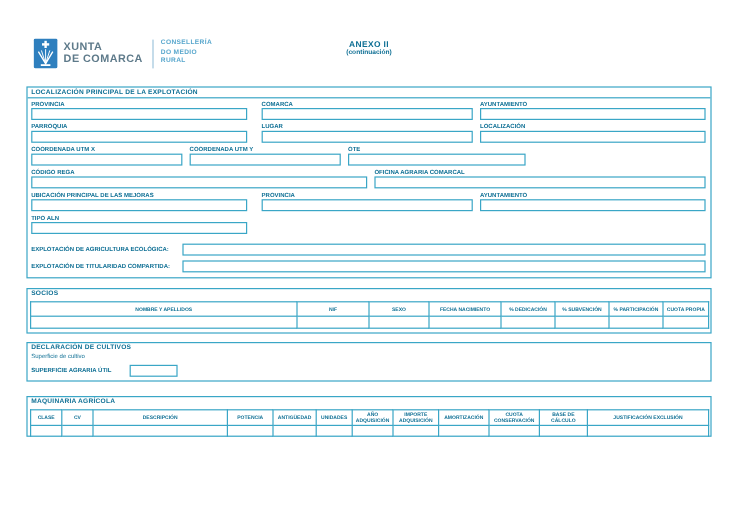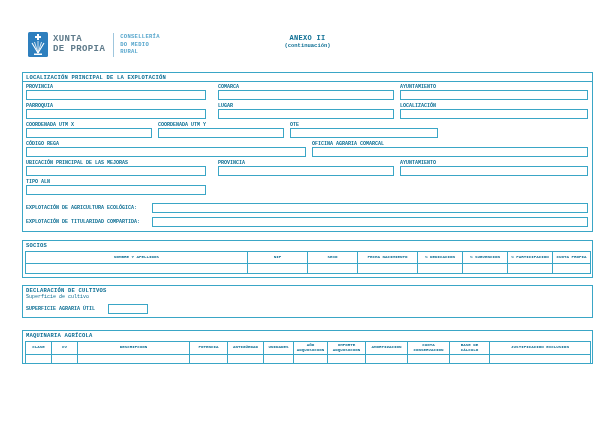--- a/index.html
+++ b/index.html
@@ -1,21 +1,21 @@
 <!DOCTYPE html>
 <html><head>
 <meta charset="utf-8">
 <style>
   :root{
     --accent:#3aa6c6;
     --label:#0e6f94;
   }
   *{margin:0;padding:0;box-sizing:border-box}
   html,body{background:#fff}
-  .page{position:relative;width:615px;height:439px;background:#fff;font-family:Liberation Mono, monospace;overflow:hidden}
+  .page{position:relative;width:615px;height:439px;background:#fff;font-family:Liberation Sans, sans-serif;overflow:hidden}
 
   
   .logo{position:absolute;left:28px;top:32px;display:flex;align-items:center}
   .logo-icon{width:20px;height:25px;display:block}
   .logo-name{font-size:9px;font-weight:bold;color:#5e7a8a;line-height:1.08;letter-spacing:.4px;margin-left:5px}
   .logo-sep{width:1px;height:24px;background:#9fc6dd;margin:0 6px 0 8px}
   .dept{font-size:5.5px;font-weight:bold;color:#58a7cd;line-height:1.4;letter-spacing:.3px}
   .doc-title{position:absolute;left:230px;top:34px;width:155px;text-align:center}
   .doc-title .t{font-size:7px;font-weight:bold;color:var(--label);letter-spacing:.3px}
   .doc-title .s{font-size:5.5px;font-weight:bold;color:var(--label)}
@@ -49,21 +49,21 @@
         <rect x="0" y="0" width="20" height="25" rx="1.5" fill="#2e7fbe"></rect>
         <rect x="9" y="2" width="2" height="6" fill="#fff"></rect>
         <rect x="7" y="4" width="6" height="2" fill="#fff"></rect>
         <path d="M4 11 L10 21 L16 11" stroke="#fff" stroke-width="1.1" fill="none"></path>
         <path d="M10 9 L10 21 M6.5 10 L10 21 M13.5 10 L10 21" stroke="#fff" stroke-width="0.8" fill="none"></path>
         <rect x="6" y="21.5" width="8" height="1.5" fill="#fff"></rect>
       </svg>
     </span>
     <div class="logo-name">
       <div>XUNTA</div>
-      <div>DE PROPIA</div>
+      <div>DE COMARCA</div>
     </div>
     <div class="logo-sep"></div>
     <div class="dept">
       <div>CONSELLERÍA</div>
       <div>DO MEDIO</div>
       <div>RURAL</div>
     </div>
   </div>
 
   <div class="doc-title">

